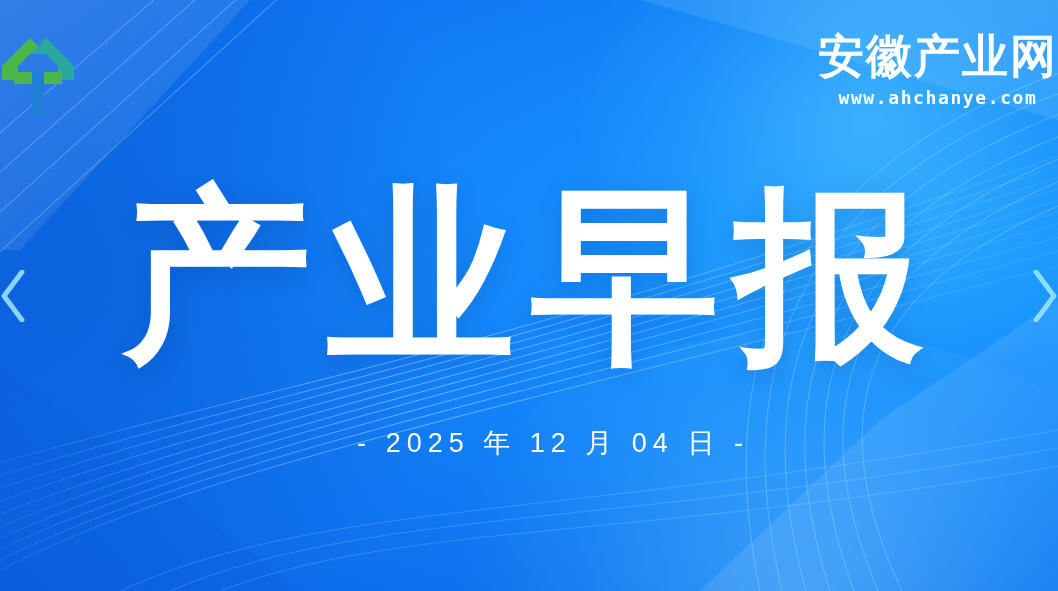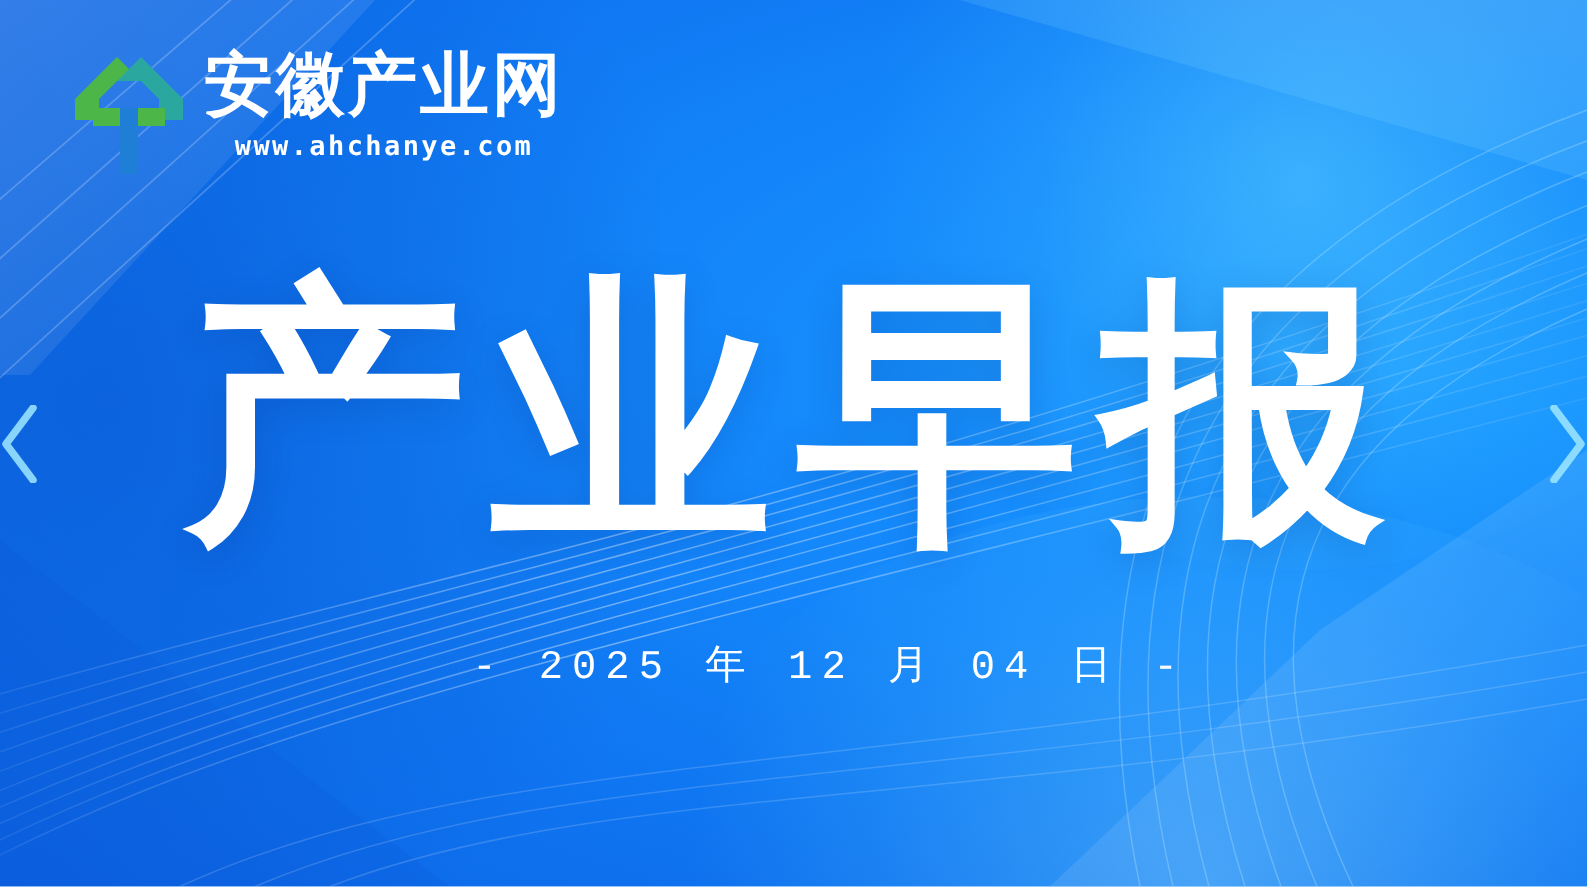--- a/index.html
+++ b/index.html
@@ -54,24 +54,23 @@
     width: 1058px;
     height: 591px;
     pointer-events: none;
   }
   
   .logo-row {
     position: absolute;
     left: 0; right: 0;
     top: 28px;
     display: flex;
-    justify-content: flex-start;
+    justify-content: space-between;
     align-items: flex-start;
     gap: 12px;
-    padding-left: 48px;
   }
   .logo-mark {
     width: 76px;
     height: 82px;
     position: relative;
     flex: none;
     margin-top: 8px;
   }
   .logo-text-wrap {
     display: flex;
@@ -114,21 +113,21 @@
     text-shadow: 0 6px 24px rgba(0,40,120,0.18);
   }
   .datebar {
     position: absolute;
     left: 0; right: 0;
     top: 425px;
     text-align: center;
     color: #ffffff;
     font-size: 27px;
     letter-spacing: 6px;
-    font-family: Liberation Mono, monospace;
+    font-family: Liberation Sans, sans-serif;
     white-space: nowrap;
     margin-left: 48px;
   }
   .datebar .dash { opacity: 0.95; }
   
   .chev {
     position: absolute;
     top: 270px;
     width: 26px;
     height: 52px;

